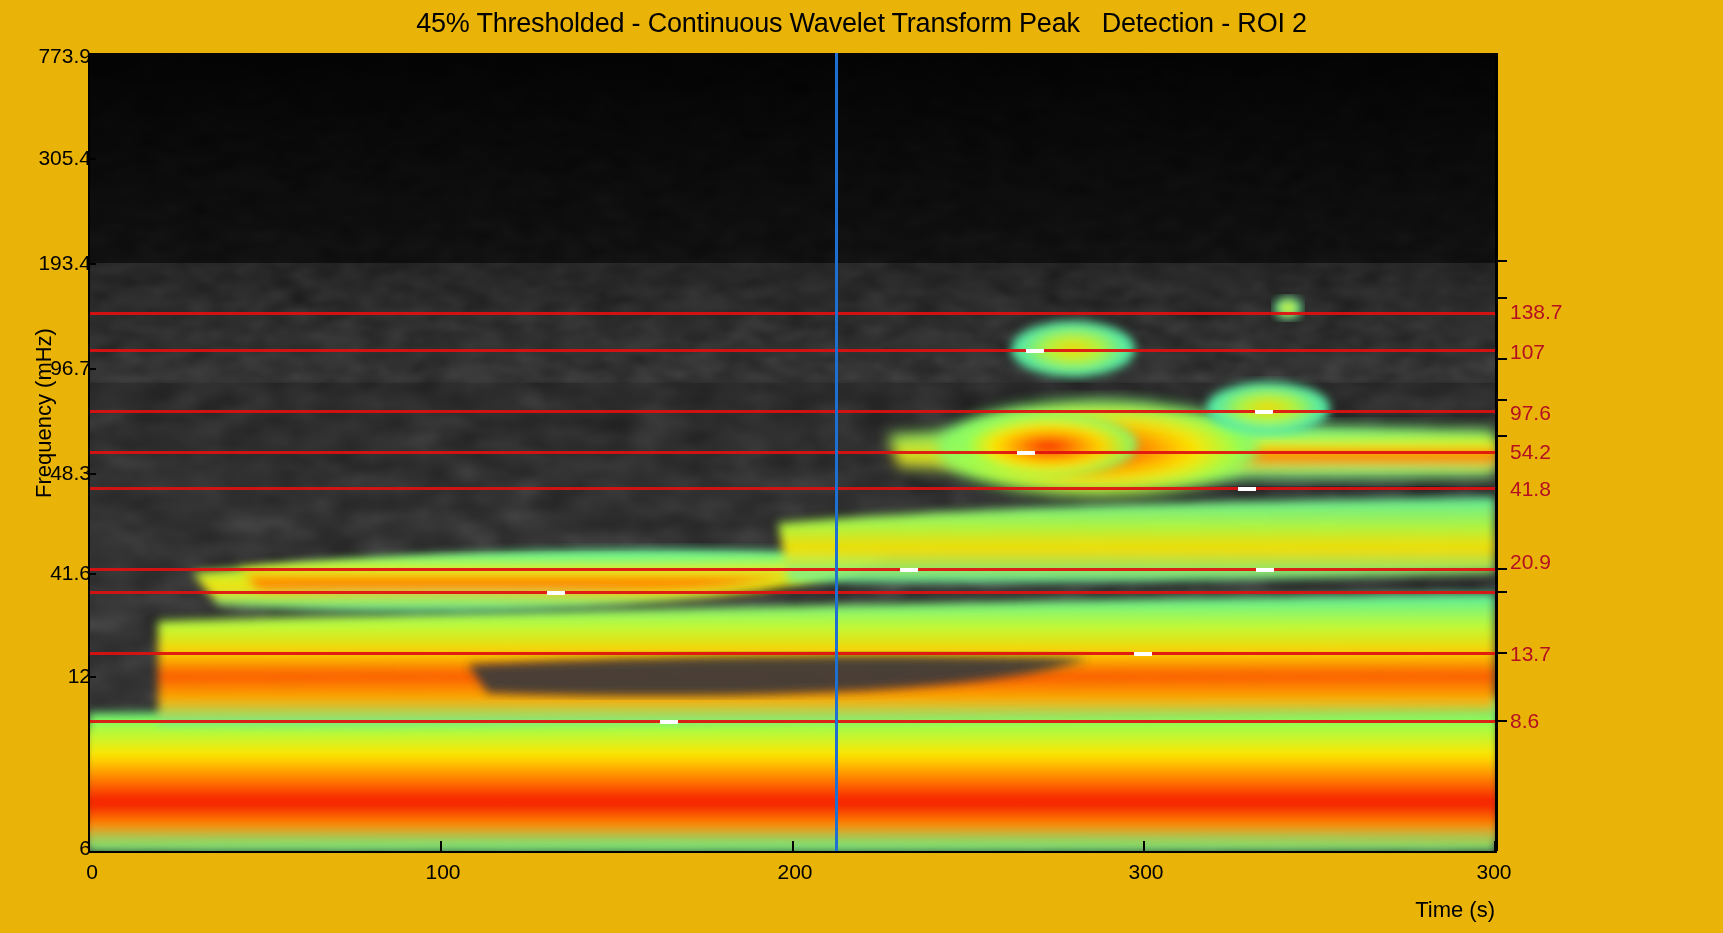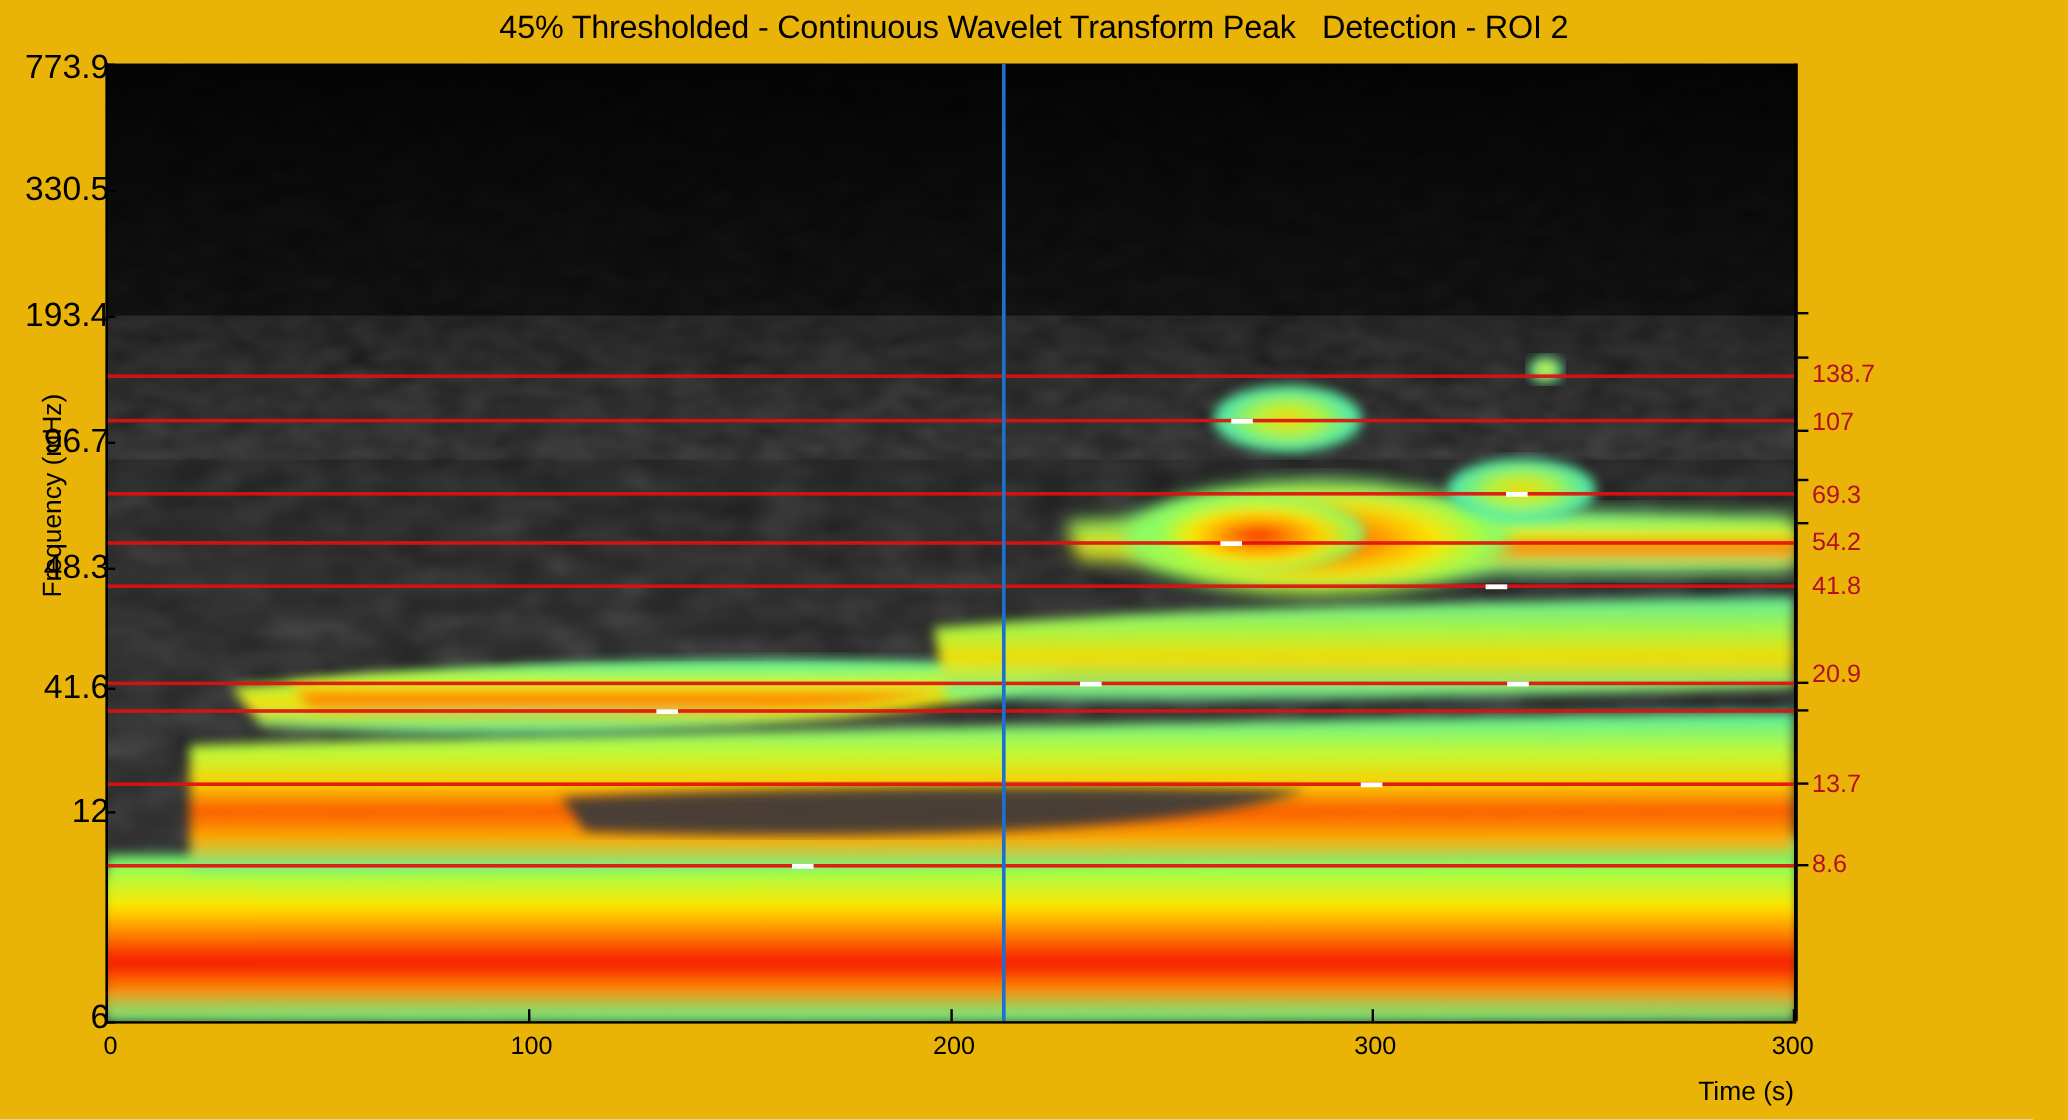--- a/index.html
+++ b/index.html
@@ -101,21 +101,21 @@
     top: 0;
     width: 3px;
     height: 100%;
     background: #1f6fd0;
   }
 
   
   .ytick-label {
     position: absolute;
     right: 1632px;
-    font-size: 28px;
+    font-size: 21px;
     color: #000;
     transform: translateY(-50%);
     text-align: center;
     white-space: nowrap;
   }
   .ytick-mark {
     position: absolute;
     left: 88px;
     width: 8px;
     height: 2px;
@@ -305,21 +305,21 @@
   <div class="ytick-mark" style="top:53px"></div>
   <div class="ytick-mark" style="top:158px"></div>
   <div class="ytick-mark" style="top:263px"></div>
   <div class="ytick-mark" style="top:368px"></div>
   <div class="ytick-mark" style="top:473px"></div>
   <div class="ytick-mark" style="top:573px"></div>
   <div class="ytick-mark" style="top:676px"></div>
   <div class="ytick-mark" style="top:851px"></div>
 
   <div class="ytick-label" style="top:56px">773.9</div>
-  <div class="ytick-label" style="top:158px">330.5</div>
+  <div class="ytick-label" style="top:158px">305.4</div>
   <div class="ytick-label" style="top:263px">193.4</div>
   <div class="ytick-label" style="top:368px">96.7</div>
   <div class="ytick-label" style="top:473px">48.3</div>
   <div class="ytick-label" style="top:573px">41.6</div>
   <div class="ytick-label" style="top:676px">12</div>
   <div class="ytick-label" style="top:848px">6</div>
 
   <div id="ylabel">Frequency (mHz)</div>
 
   <div class="xtick-mark" style="left:88px"></div>
@@ -341,20 +341,20 @@
   <div class="peak-tick" style="left:1498px; top:358px"></div>
   <div class="peak-tick" style="left:1498px; top:399px"></div>
   <div class="peak-tick" style="left:1498px; top:435px"></div>
   <div class="peak-tick" style="left:1498px; top:568px"></div>
   <div class="peak-tick" style="left:1498px; top:591px"></div>
   <div class="peak-tick" style="left:1498px; top:652px"></div>
   <div class="peak-tick" style="left:1498px; top:720px"></div>
 
   <div class="peak-label" style="top:312px">138.7</div>
   <div class="peak-label" style="top:352px">107</div>
-  <div class="peak-label" style="top:413px">69.3</div>
+  <div class="peak-label" style="top:413px">97.6</div>
   <div class="peak-label" style="top:452px">54.2</div>
   <div class="peak-label" style="top:489px">41.8</div>
   <div class="peak-label" style="top:562px">20.9</div>
   <div class="peak-label" style="top:654px">13.7</div>
   <div class="peak-label" style="top:721px">8.6</div>
 
 </div>
 
 </body></html>

